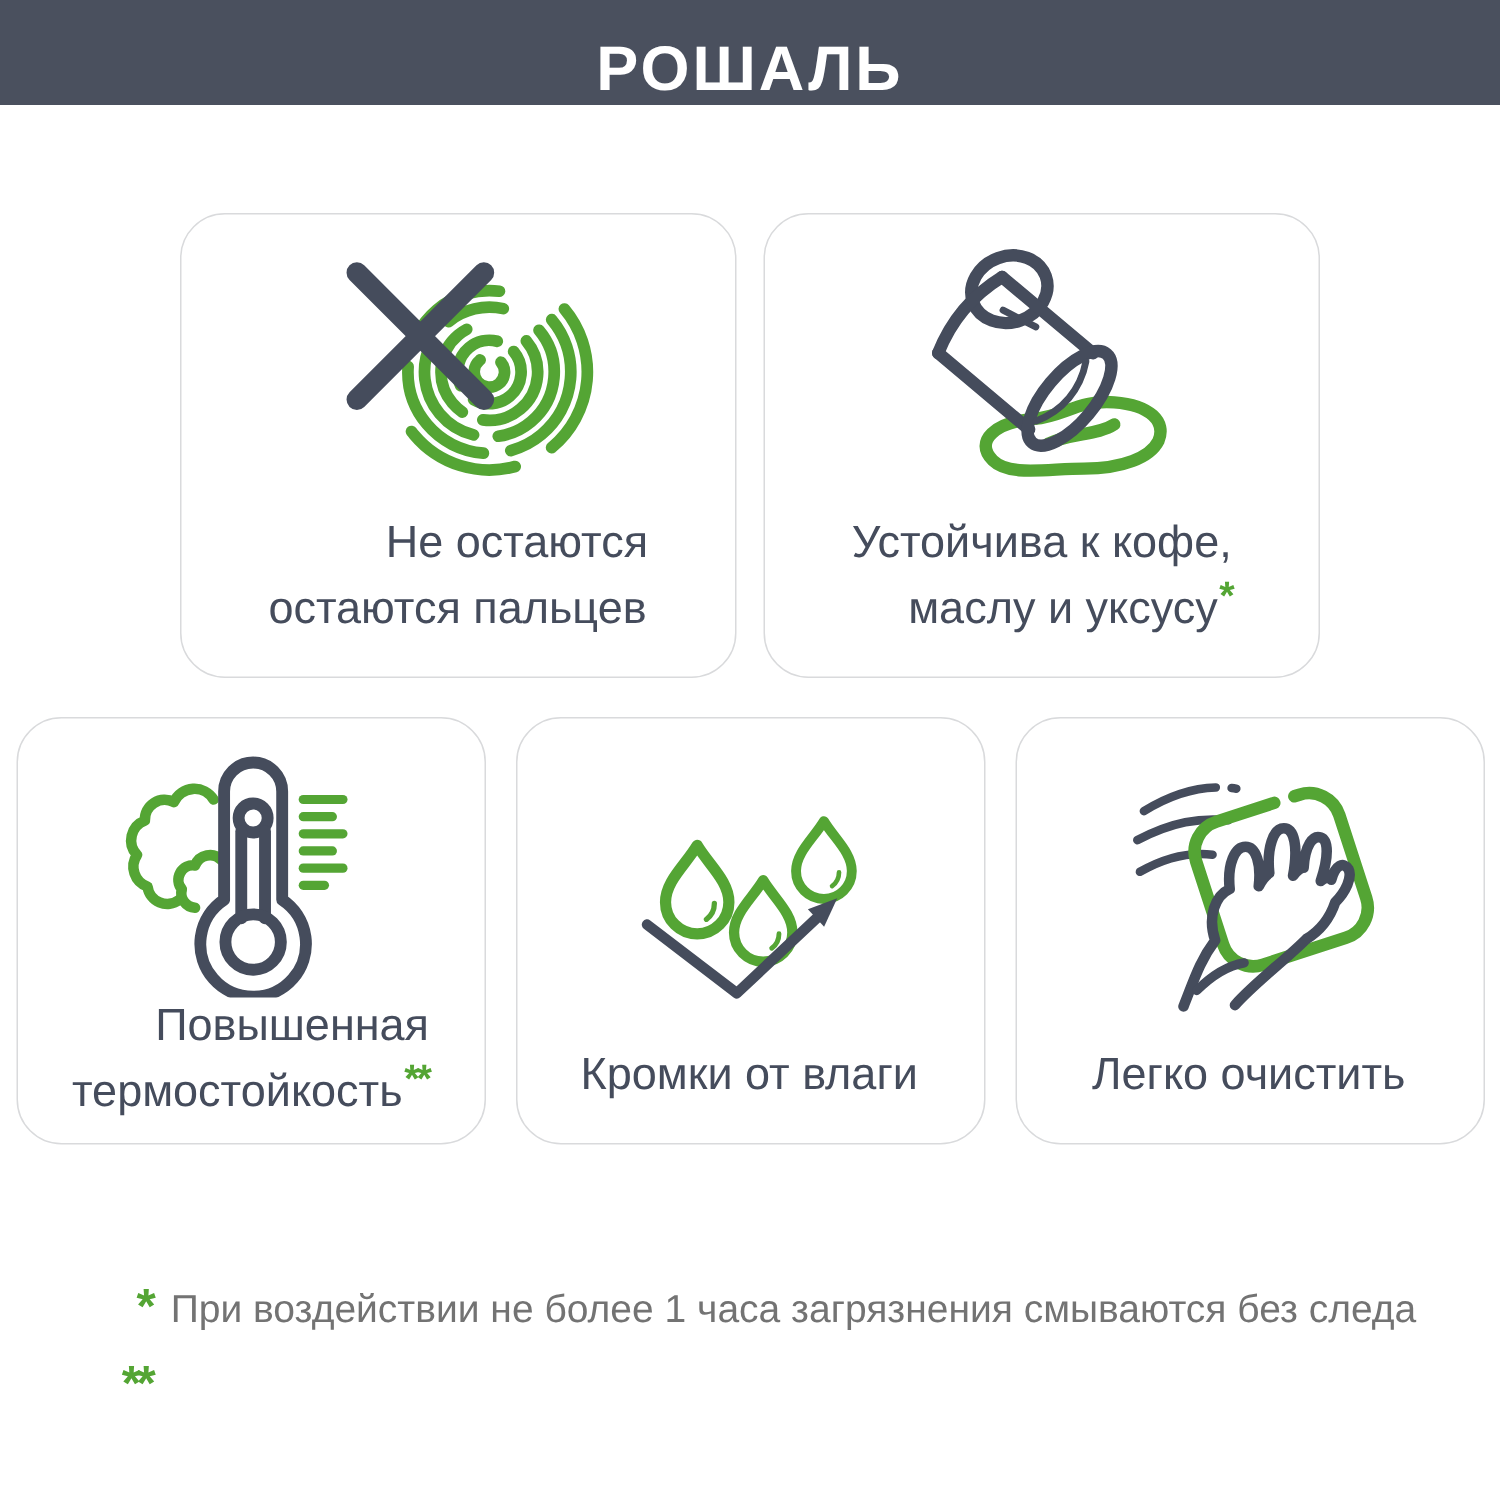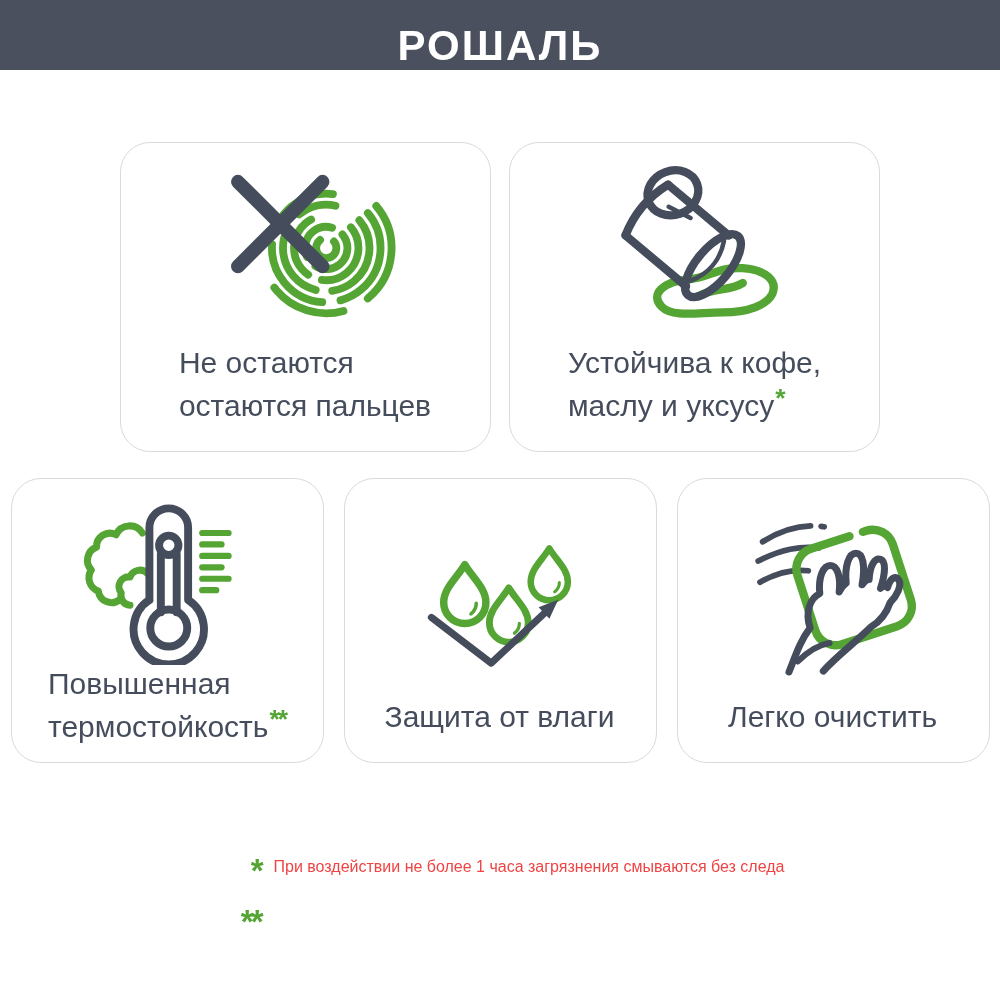--- a/index.html
+++ b/index.html
@@ -36,21 +36,21 @@
   .icon-box {
     flex: 1;
     display: flex; align-items: center; justify-content: center;
     padding-top: 10px;
   }
   .icon { width: 184px; height: 184px; }
   .row-bottom .icon { width: 176px; height: 176px; }
   .label {
     font-size: 30px;
     color: #454c5c;
-    text-align: left;
+    text-align: right;
     line-height: 1.27;
     margin-bottom: 26px;
   }
   .sup {
     color: #54a534;
     font-weight: bold;
     font-size: 0.88em;
     vertical-align: 9px;
     margin-left: 1px;
     letter-spacing: -2px;
@@ -66,22 +66,22 @@
     color: #54a534;
     font-weight: bold;
     font-size: 33px;
     line-height: 1;
     text-align: right;
     padding-right: 13px;
     letter-spacing: -3px;
     position: relative; top: -3px;
   }
   .fn-text {
-    font-size: 16px;
-    color: #ef4444;
+    font-size: 26px;
+    color: #737373;
     line-height: 1.2;
   }
   svg .dk { stroke: #454c5c; }
   svg .gr { stroke: #54a534; }
 </style>
 </head>
 <body>
 
 <div class="header">
   <h1 class="title">РОШАЛЬ</h1>
@@ -190,21 +190,21 @@
           </g>
         </g>
         <g class="dk" stroke-width="8">
           <path d="M 22 130 L 90 182 L 156 120"></path>
           <path d="M 0 -9 L 22 0 L 0 9 Z" fill="#454c5c" stroke="none" transform="translate(150,125) rotate(-43)"></path>
           <path d="M 30 204 L 170 204" stroke-width="7"></path>
         </g>
       </svg>
     </div>
     <div class="label">
-      <span>Защита от влаги</span><span class="sup"></span>
+      <span>Кромки от влаги</span><span class="sup"></span>
     </div>
   </div>
 
   <div class="card">
     <div class="icon-box">
       <svg class="icon" viewBox="0 0 200 200" fill="none" stroke-linecap="round" stroke-linejoin="round">
         <g class="dk" stroke-width="6.5">
           <path d="M 20 44 C 46 28 68 24 90 27" stroke-dasharray="58 12 99"></path>
           <path d="M 15 66 C 42 52 62 49 84 51"></path>
           <path d="M 17 90 C 38 78 55 75 72 77"></path>

